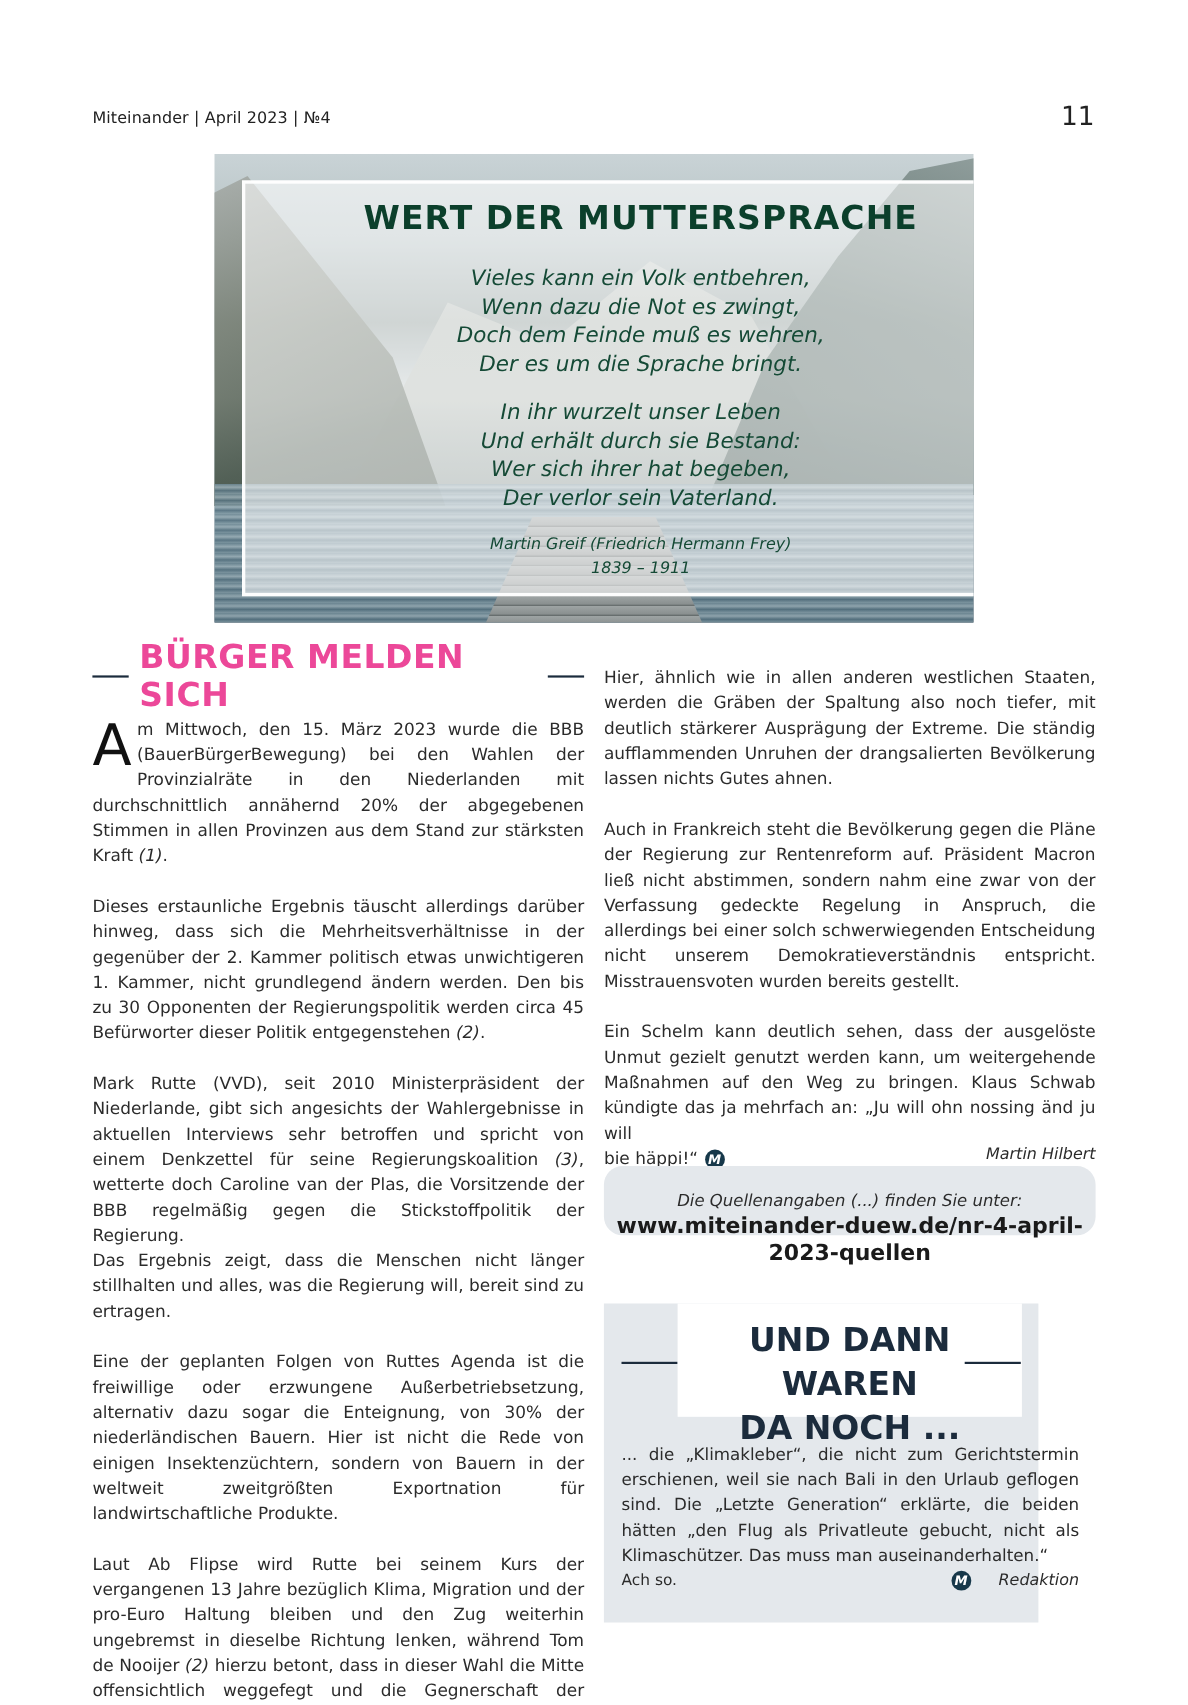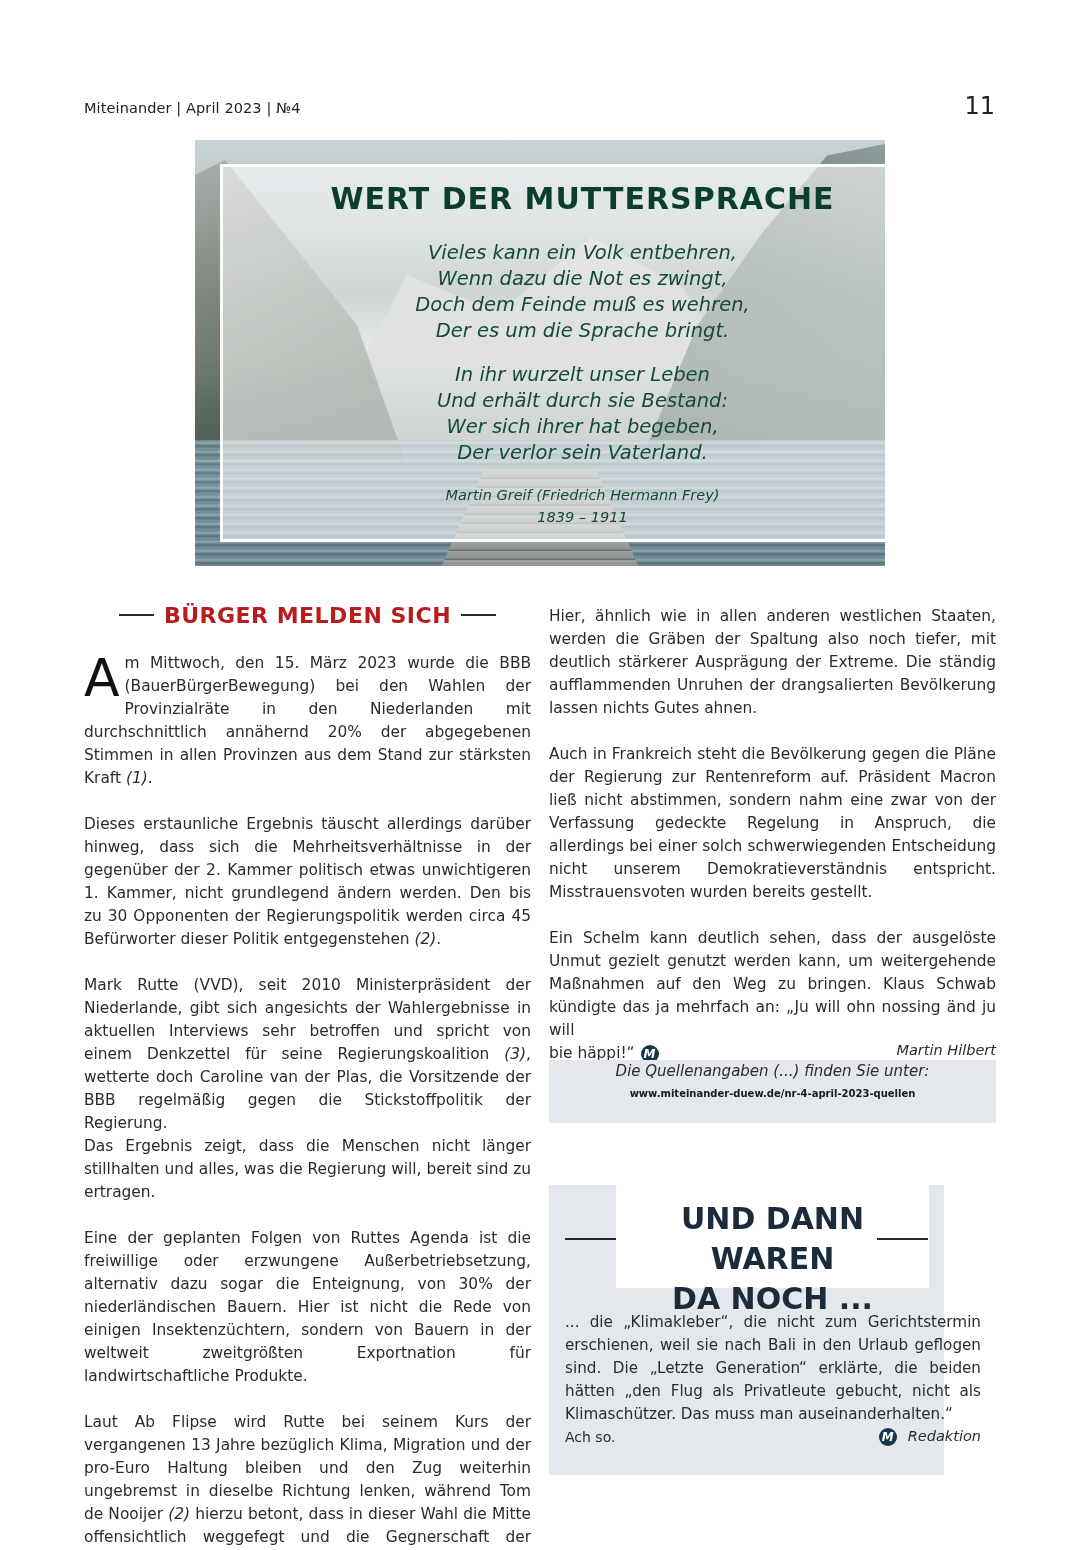--- a/index.html
+++ b/index.html
@@ -54,41 +54,41 @@
   .stanza { margin-top: 24px; font-style: italic; font-size: 19.5px; line-height: 26px; color: #154a36; }
   .stanza + .stanza { margin-top: 18px; }
   .poem-author { margin-top: 18px; font-style: italic; font-size: 14.5px; line-height: 22px; color: #154a36; }
 
   
   .col-left { position: absolute; left: 84px; top: 595px; width: 447px; }
   .col-right { position: absolute; left: 549px; top: 605px; width: 447px; }
 
   .section-heading { display: flex; align-items: center; justify-content: center; gap: 10px; height: 40px; }
   .section-heading .rule { width: 35px; height: 2px; background: #1b2b3c; }
-  .section-heading .title { font-size: 22px; font-weight: bold; color: #b91c1c; letter-spacing: 0.5px; }
+  .section-heading .title { font-size: 30px; font-weight: bold; color: #ec4899; letter-spacing: 0.5px; }
 
   p.body { font-size: 15.4px; line-height: 23px; text-align: justify; color: #2b2b2b; hyphens: manual; }
   p.gap { margin-top: 23px; }
   .dropcap { float: left; font-size: 52px; line-height: 44px; margin: 4px 5px 0 0; color: #111; }
   .ref { font-style: italic; }
 
   .signoff-row { display: flex; justify-content: space-between; align-items: flex-start; }
   .author-sig { font-style: italic; font-size: 14.5px; color: #2b2b2b; }
   .m-logo {
     display: inline-block; width: 18px; height: 18px; border-radius: 50%; background: #17384a;
     color: #fff; font-size: 12px; font-weight: bold; font-style: italic; line-height: 18px; text-align: center;
     vertical-align: middle; margin-left: 6px;
   }
 
   .sources-box {
     position: absolute; left: 549px; top: 1060px; width: 447px; height: 63px;
-    background: #e4e8ec; text-align: center; padding-top: 0;
+    background: #e4e8ec; text-align: center; padding-top: 20px; border-radius: 17px;
   }
   .sources-label { font-style: italic; font-size: 15px; color: #2b2b2b; line-height: 22px; }
-  .sources-url { font-weight: bold; font-size: 10px; color: #1a1a1a; line-height: 24px; }
+  .sources-url { font-weight: bold; font-size: 20px; color: #1a1a1a; line-height: 24px; }
 
   .aside-box {
     position: absolute; left: 549px; top: 1185px; width: 395px; height: 290px; background: #e4e8ec;
   }
   .aside-head {
     position: absolute; left: 67px; top: 0; width: 313px; height: 103px; background: #fff;
     text-align: center; font-size: 30px; font-weight: bold; color: #1b2b3c; line-height: 40px; padding-top: 14px;
   }
   .aside-rule { position: absolute; top: 53px; width: 51px; height: 2px; background: #1b2b3c; }
   .aside-rule.l { left: 16px; }
@@ -174,17 +174,17 @@
     <div>UND DANN WAREN</div>
     <div>DA NOCH ...</div>
   </div>
   <span class="aside-rule r"></span>
   <div class="aside-body">
     <p class="body">... die „Klimakleber“, die nicht zum Gerichtstermin erschienen, weil sie nach Bali in den Urlaub geflogen sind. Die „Letzte Generation“ erklärte, die beiden hätten „den Flug als Privatleute gebucht, nicht als Klimaschützer. Das muss man auseinanderhalten.“</p>
     <div class="signoff-row">
       <span class="body" style="font-size:14px;line-height:23px">Ach so.</span>
       <span>
         <span class="m-logo">M</span>
-        <span class="author-sig" style="margin-left:6px">Redaktion</span>
+        <span class="author-sig" style="margin-left:20px">Redaktion</span>
       </span>
     </div>
   </div>
 </div>
 
 </body></html>

